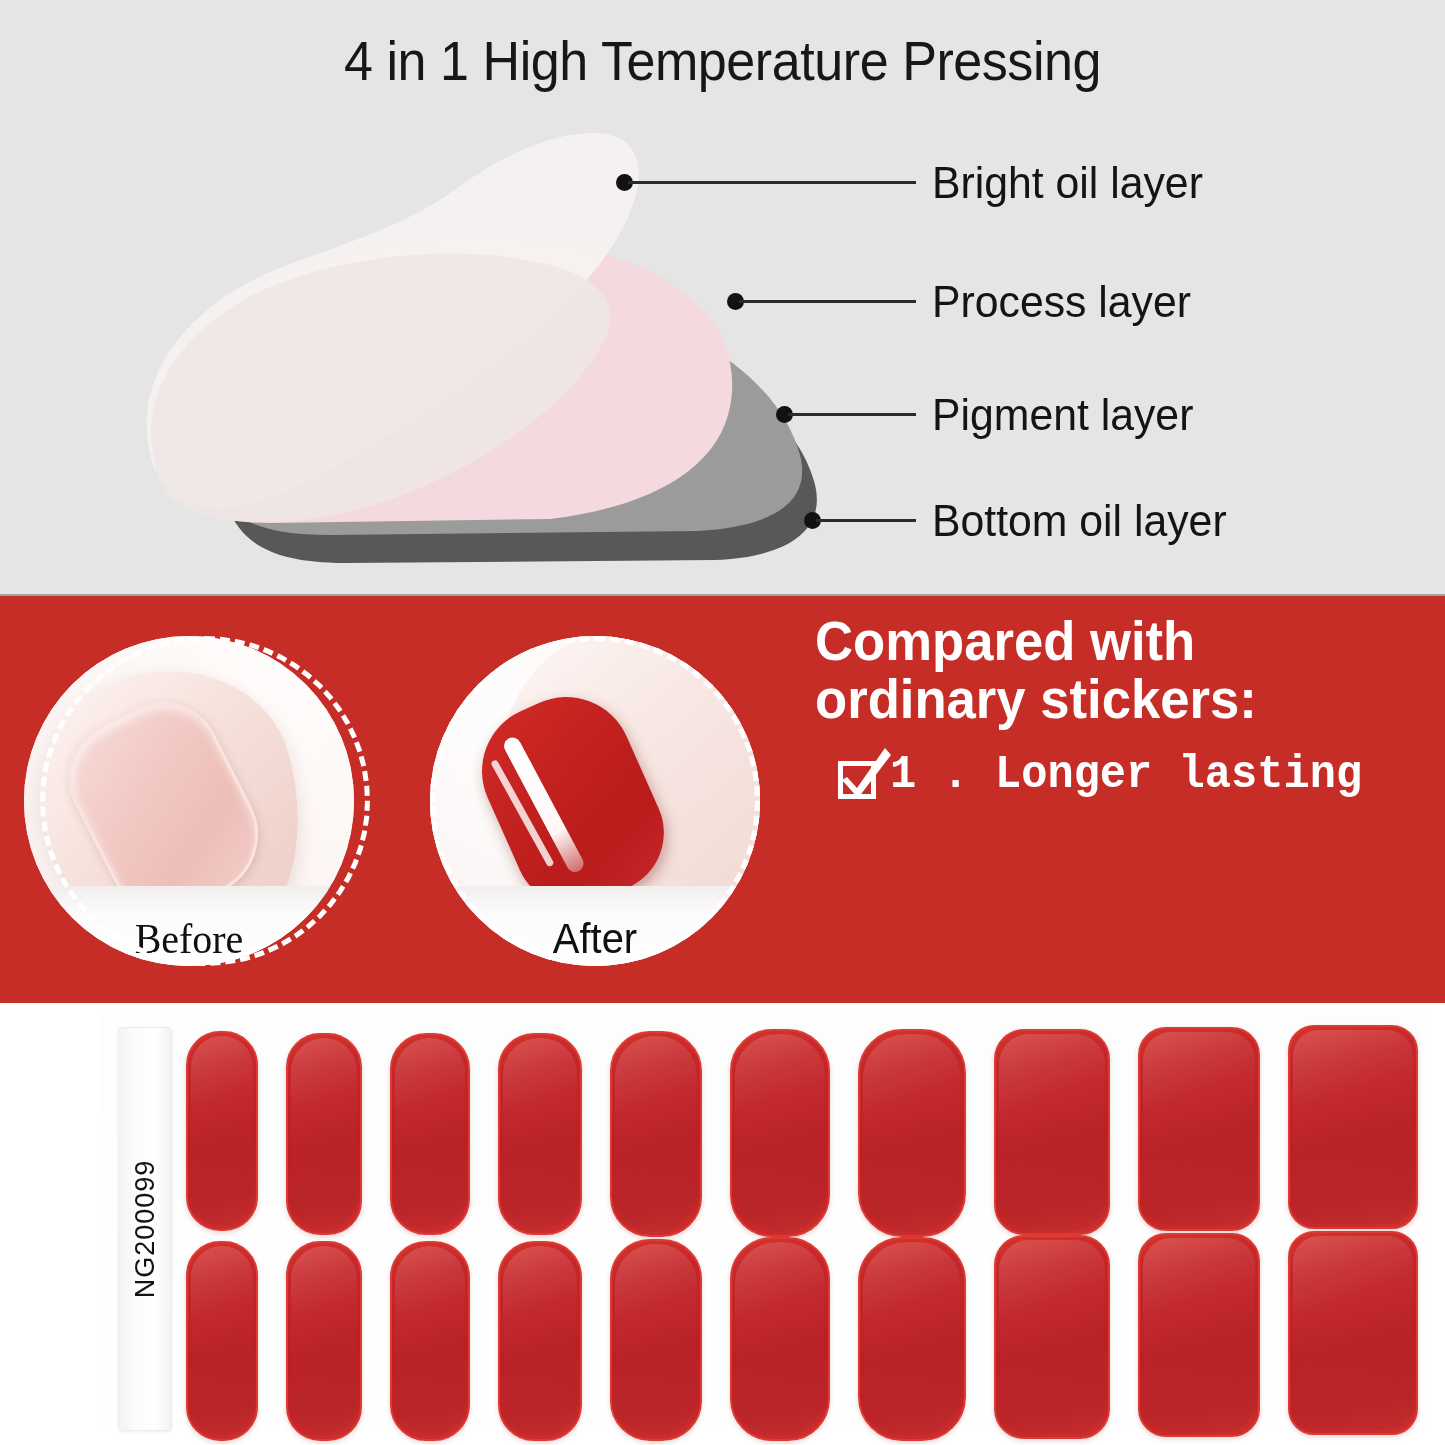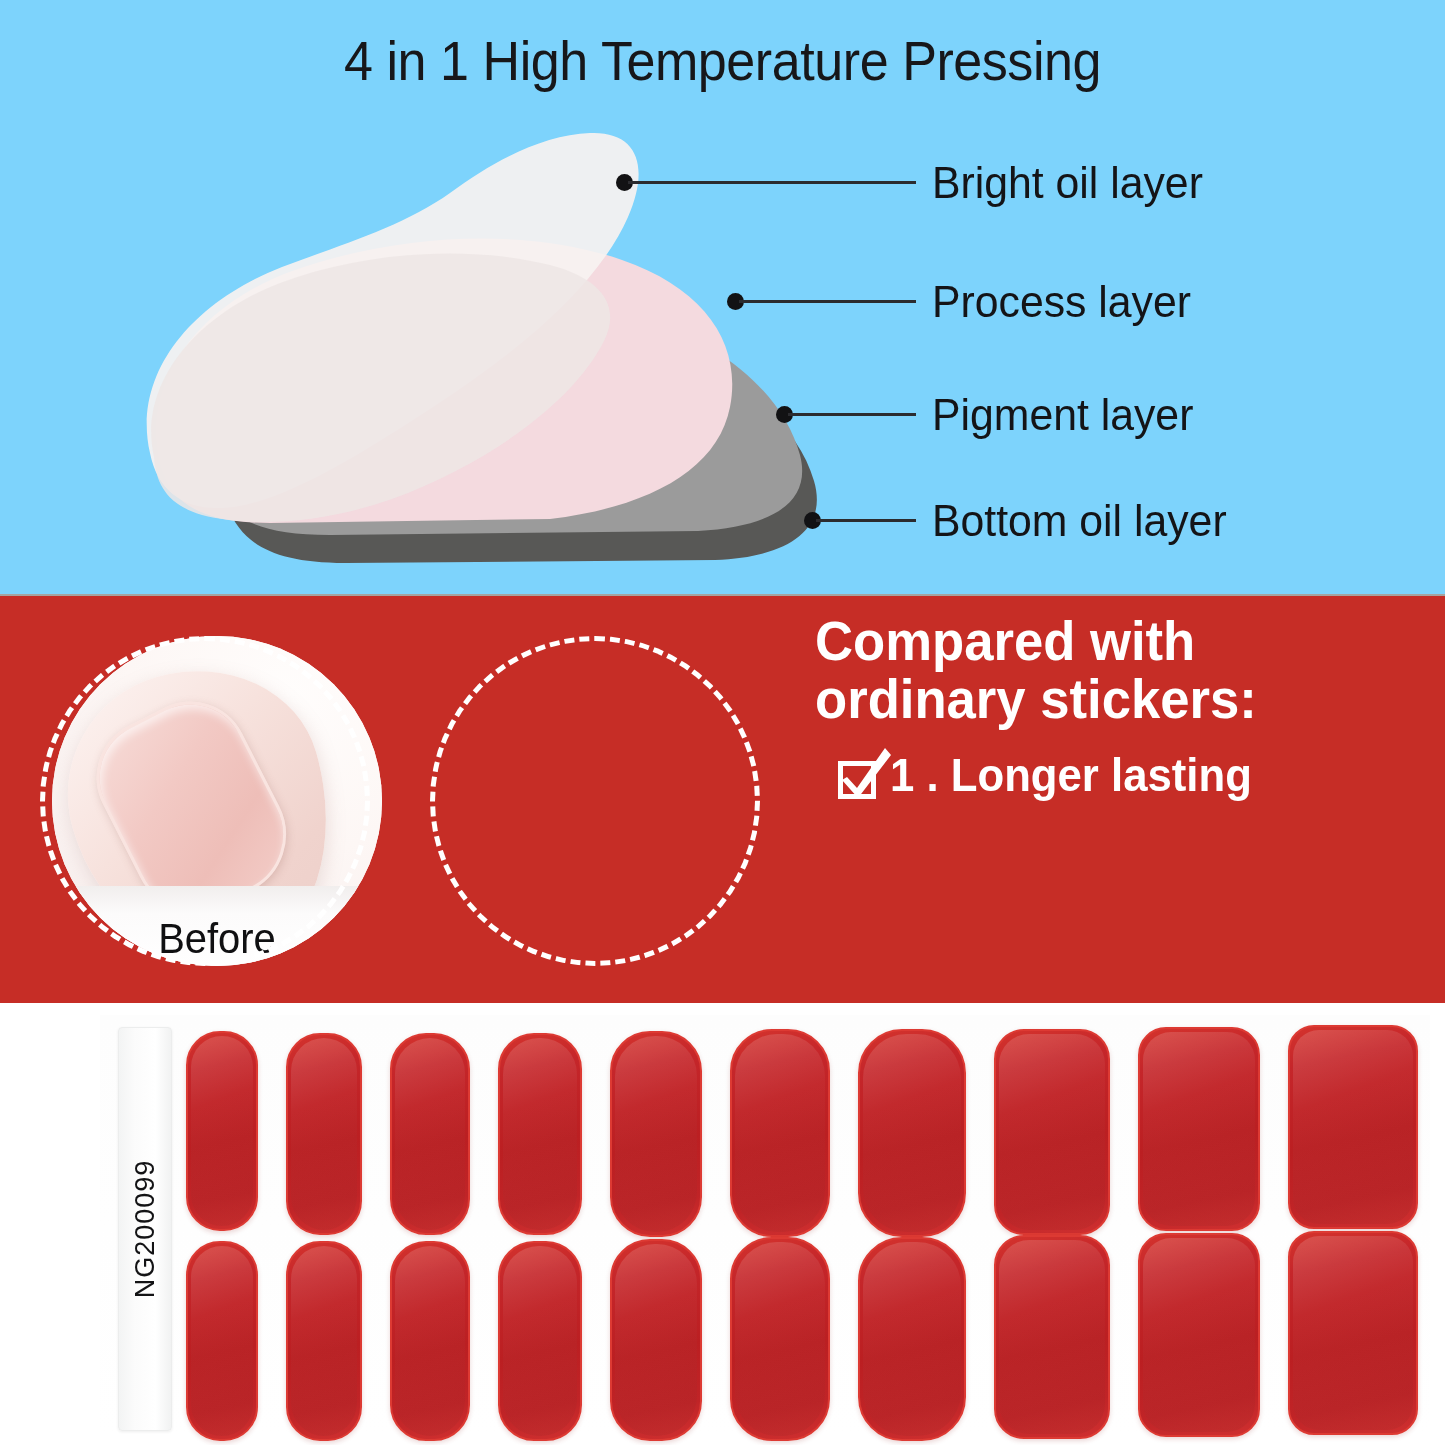--- a/index.html
+++ b/index.html
@@ -17,21 +17,21 @@
     overflow: hidden;
     background: #fffefd;
   }
 
   
   #section-layers {
     position: absolute;
     left: 0; top: 0;
     width: 1445px;
     height: 594px;
-    background: #7dd3fc;
+    background: #e5e5e5;
   }
   #page-title {
     position: absolute;
     left: 0; top: 30px;
     width: 1445px;
     text-align: center;
     font-size: 56px;
     line-height: 1.1;
     color: #17171a;
     letter-spacing: -0.5px;
@@ -178,20 +178,21 @@
     font-weight: bold;
     color: #ffffff;
     line-height: 1.04;
     transform: scaleX(0.94);
     transform-origin: left top;
   }
   #compare-list {
     position: absolute;
     left: 838px; top: 155px;
     width: 600px;
+    font-family: Liberation Mono, monospace;
   }
   .compare-item {
     display: flex;
     align-items: flex-start;
     margin-bottom: 4px;
   }
   .check-box {
     position: relative;
     flex: 0 0 auto;
     width: 38px; height: 38px;
@@ -303,29 +304,39 @@
     </div>
     <div>
       <span class="leader-dot" style="left:804px; top:512px;"></span>
       <span class="leader" style="left:816px; top:519px; width:100px;"></span>
       <span class="layer-label" style="left:932px; top:498px;">Bottom oil layer</span>
     </div>
   </div>
 
   <div id="section-compare">
 
-    <div class="photo-circle" style="left:52px; top:40px;">
+    <div class="photo-circle" style="left:24px; top:40px;font-family:Liberation Serif, serif;">
       <div class="before-bg"></div>
       <div class="before-finger"></div>
       <div class="before-nail"></div>
       <div class="caption-band"></div>
       <div class="circle-caption">Before</div>
     </div>
     <div class="photo-circle-frame" style="left:40px; top:40px;"></div>
 
+    <div class="photo-circle" style="left:430px; top:40px;">
+      <div class="after-bg"></div>
+      <div class="after-finger"></div>
+      <div class="after-nail">
+        <div class="after-shine"></div>
+        <div class="after-shine2"></div>
+      </div>
+      <div class="caption-band"></div>
+      <div class="circle-caption">After</div>
+    </div>
     <div class="photo-circle-frame" style="left:430px; top:40px;"></div>
 
     <div id="compare-heading">Compared with ordinary stickers:</div>
 
     <div id="compare-list">
 
       <div class="compare-item">
         <span class="check-box">
           <svg viewBox="0 0 52 52">
             <path d="M8 31 L18 42 L46 2 L52 9 L19 52 L3 34 Z" fill="#ffffff"></path>

